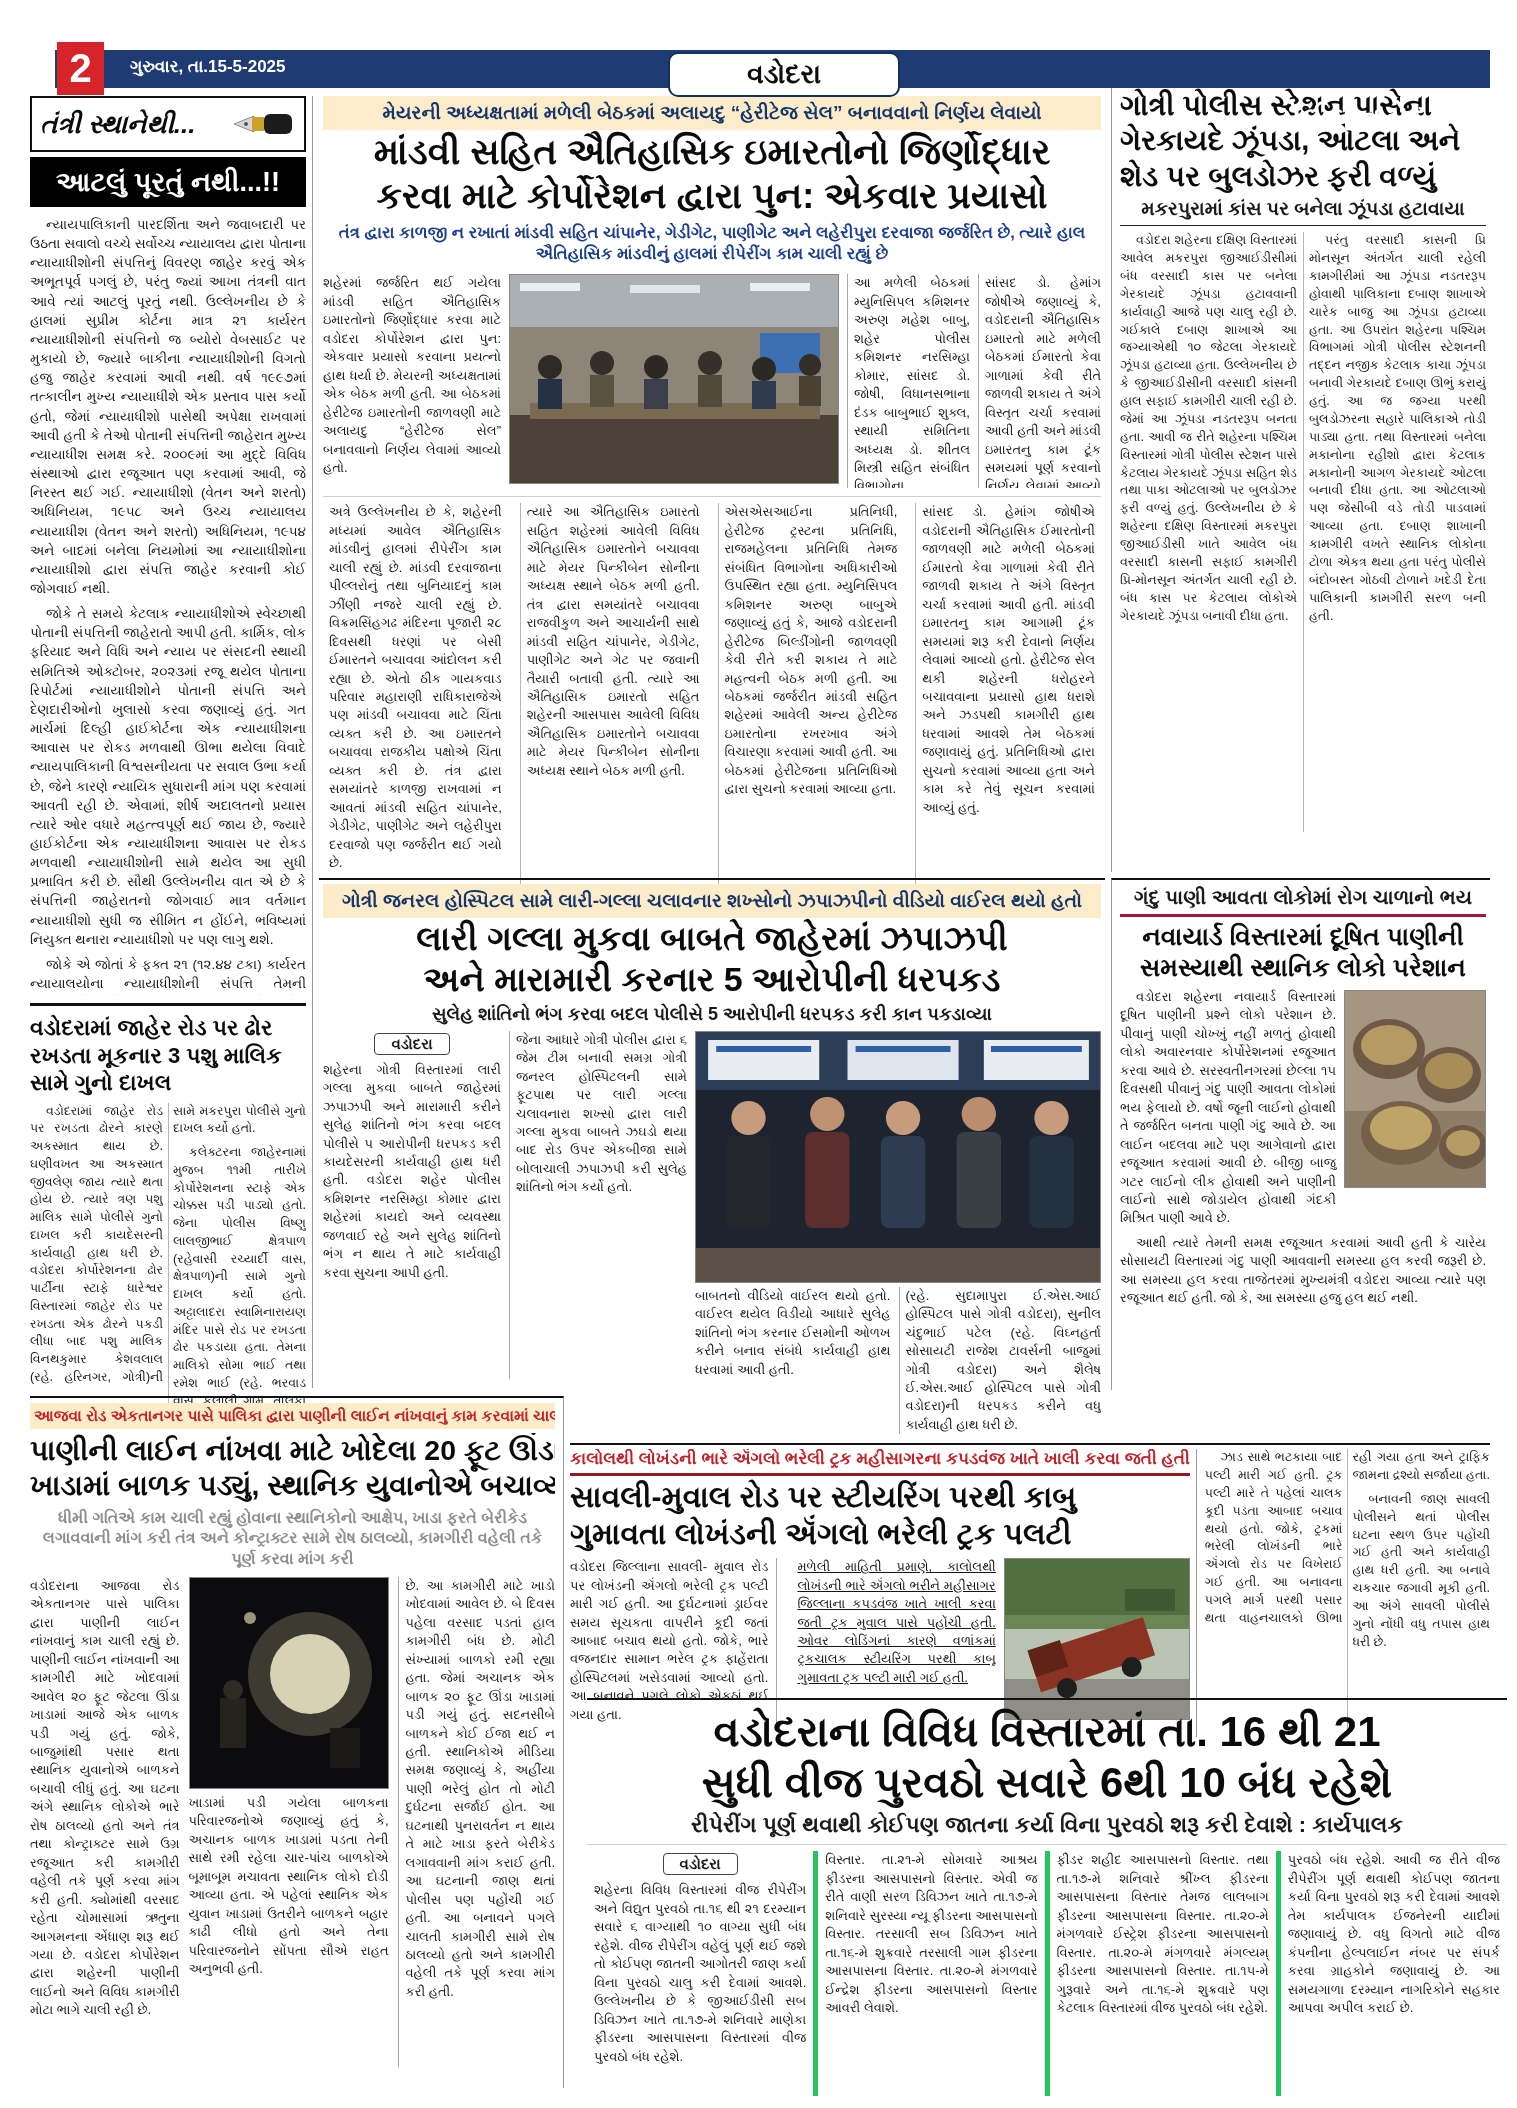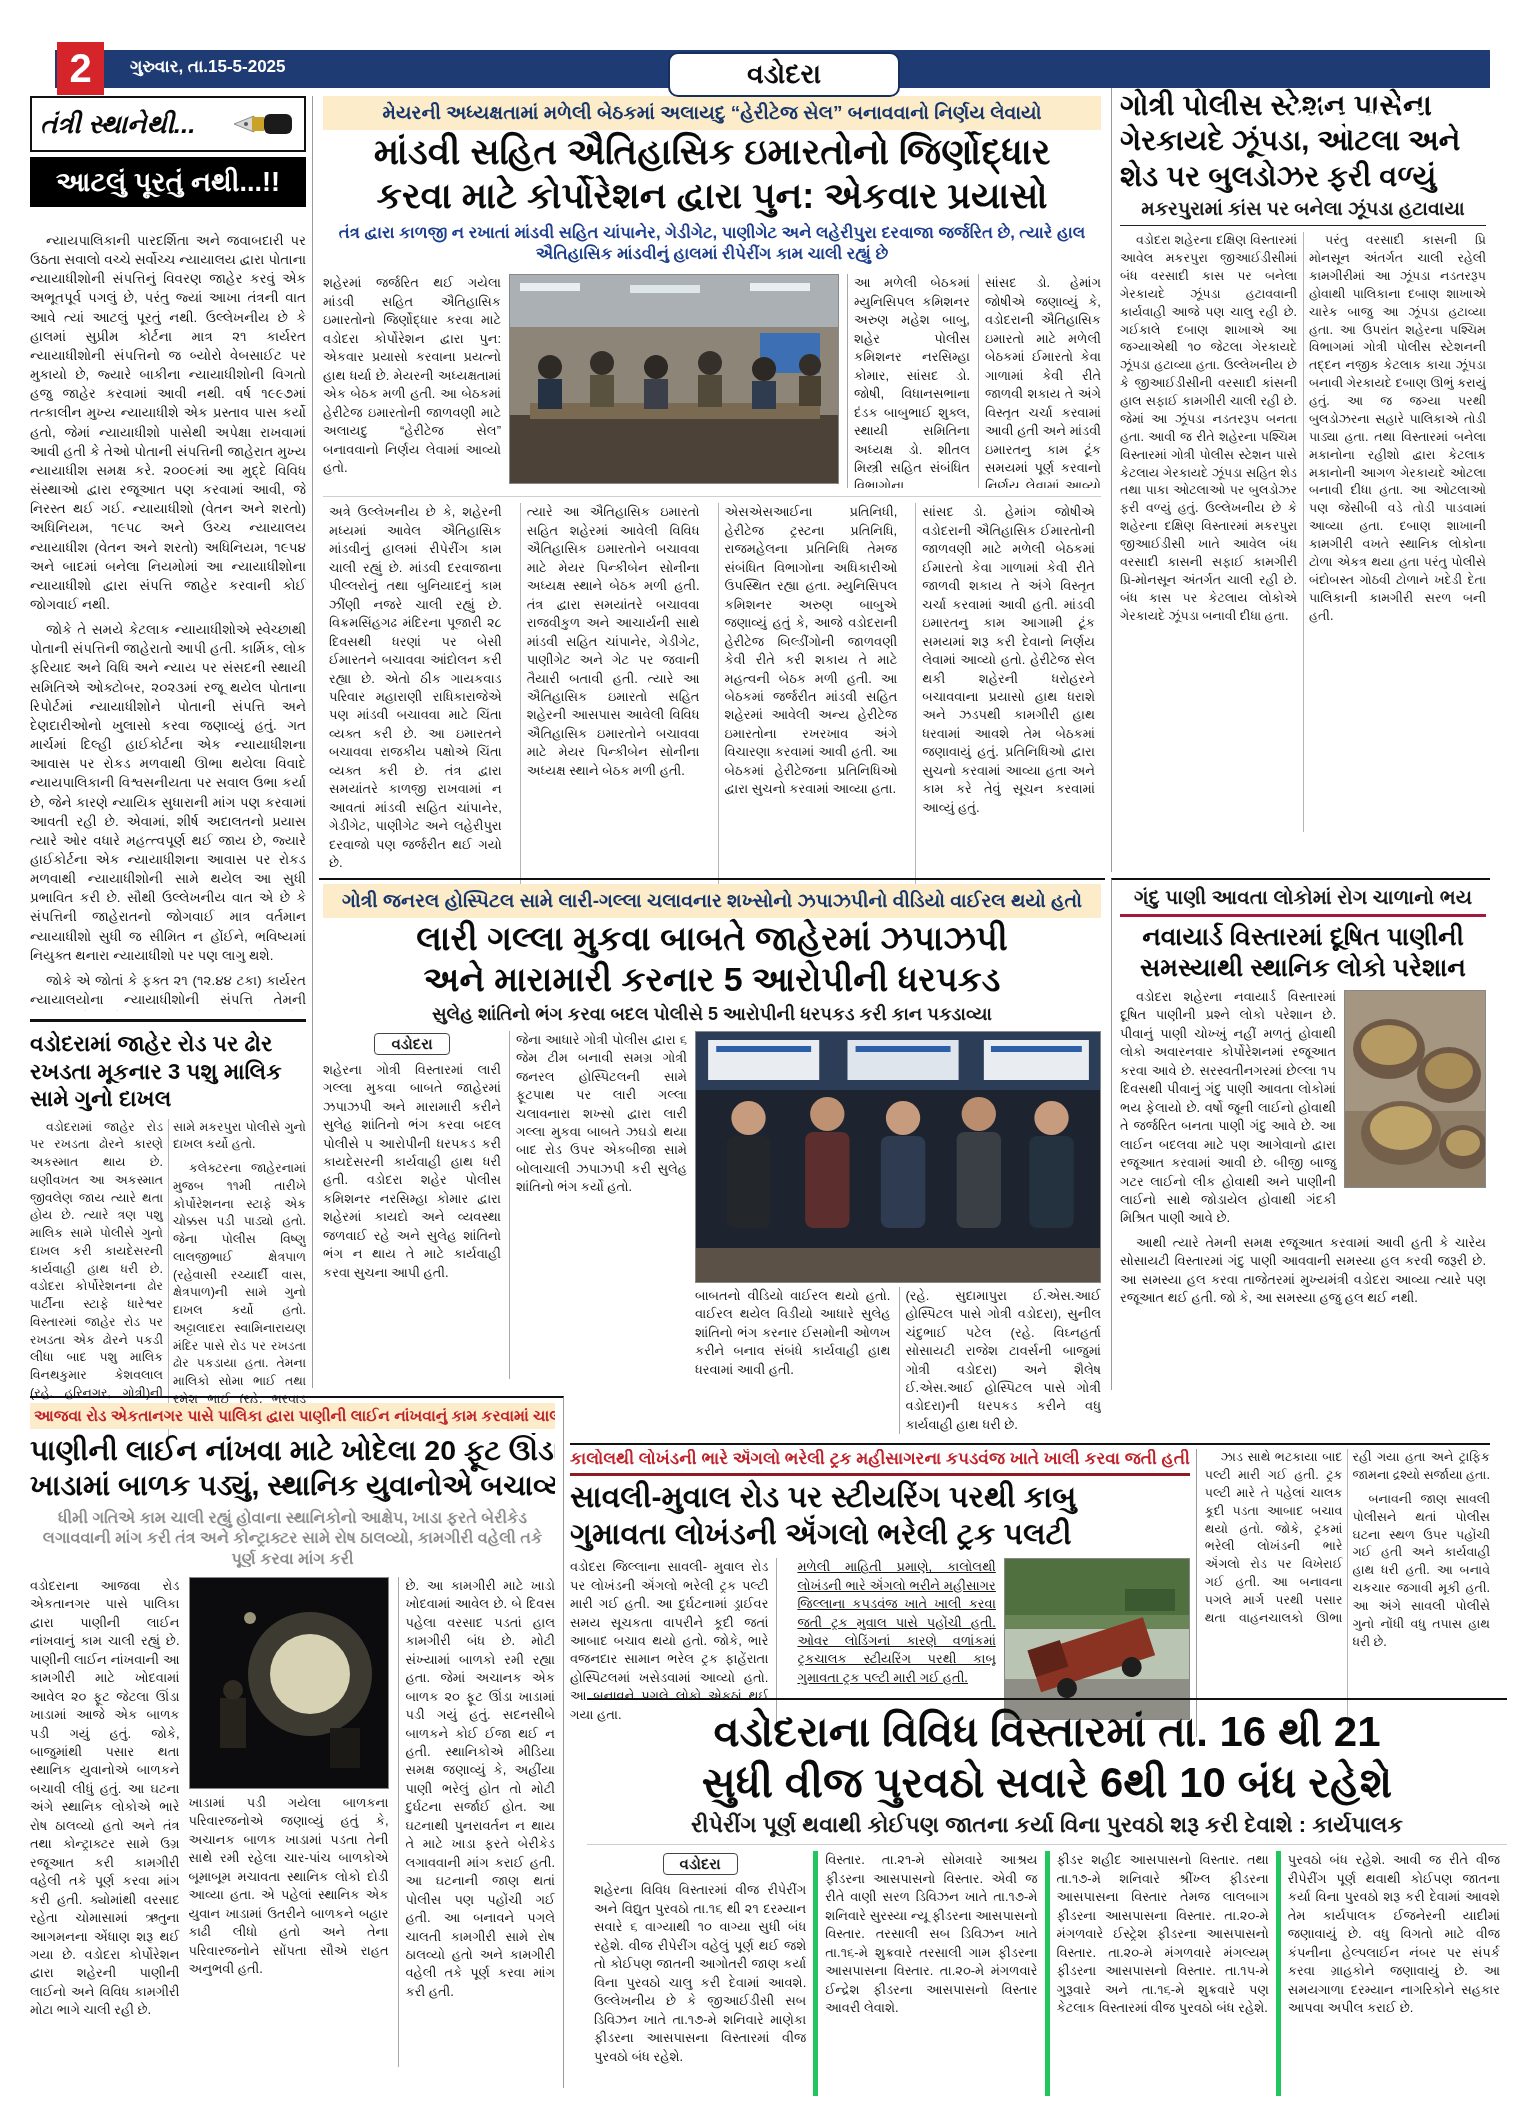--- a/index.html
+++ b/index.html
@@ -30,21 +30,21 @@
   .colrule { border-left:1px solid #a8a8a8; }
   .dateline { display:inline-block; border:1px solid #444; border-radius:4px; padding:1px 16px;
               font-weight:bold; font-size:15px; margin:2px auto 6px; }
   .dl-wrap { text-align:center; }
   
   .editorial { position:absolute; left:30px; top:96px; width:283px; height:1292px; border-right:1px solid #9b9b9b; padding-right:6px; }
   .ed-header { border:2px solid #111; background:#fff; height:56px; display:flex; align-items:center; justify-content:space-between; padding:0 8px; }
   .ed-label { font-size:26px; font-weight:bold; font-style:italic; color:#0a0a0a; }
   .ed-title { background:#000; color:#fff; font-size:27px; font-weight:bold; text-align:center; height:50px;
               display:flex; align-items:center; justify-content:center; margin-top:5px; }
-  .ed-body { margin-top:24px; height:780px; font-size:13.5px; }
+  .ed-body { margin-top:8px; height:780px; font-size:13.5px; }
   .ed-sep { border-top:3px solid #111; margin:8px 0 8px; }
   .cattle-hl { font-size:22px; font-weight:bold; line-height:1.25; color:#0b0b0b; margin-bottom:6px; }
   .cattle-body { column-count:2; column-gap:10px; column-rule:1px solid #b5b5b5; height:318px; font-size:12.5px; }
   
   .mandvi { position:absolute; left:319px; top:96px; width:786px; height:776px; padding:0 4px; }
   .mandvi .hl { font-size:36px; }
   .m-row1 { display:flex; gap:8px; height:214px; margin-top:10px;justify-content:flex-end; }
   .m-row1 .mc { flex:0 0 178px; }
   .m-row1 .mcn { flex:1 1 0; }
   .m-row2 { display:flex; gap:12px; height:390px; margin-top:8px; border-top:1px solid #cfcfcf; padding-top:6px; }

